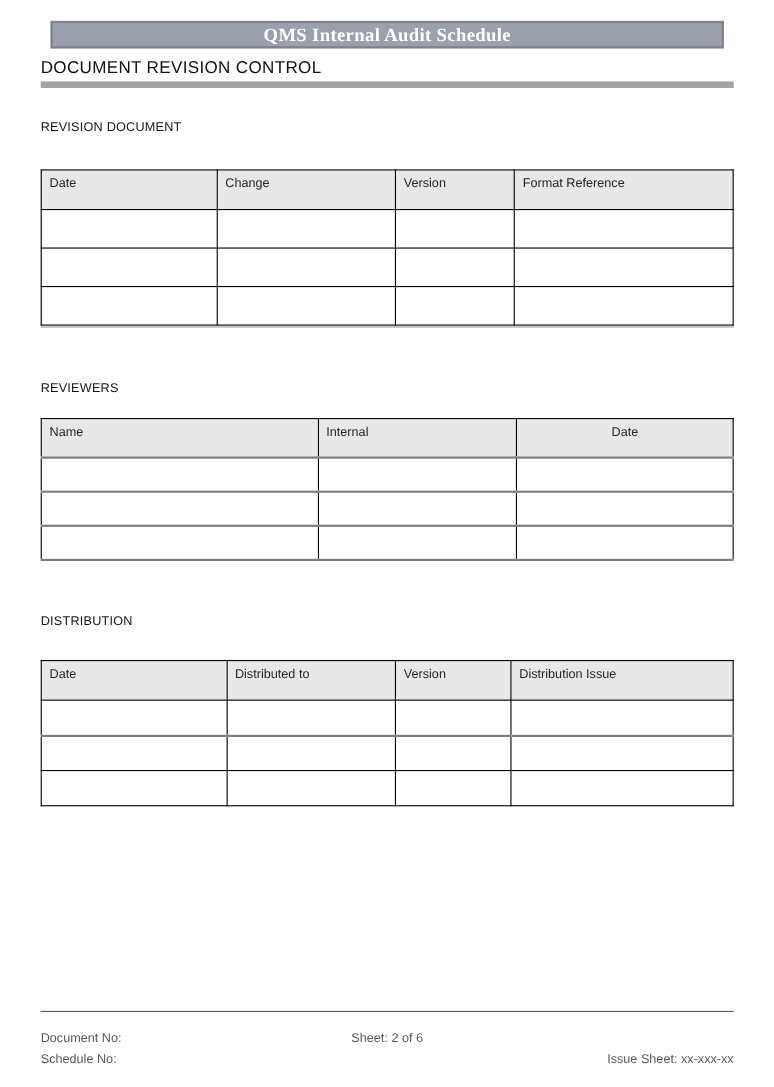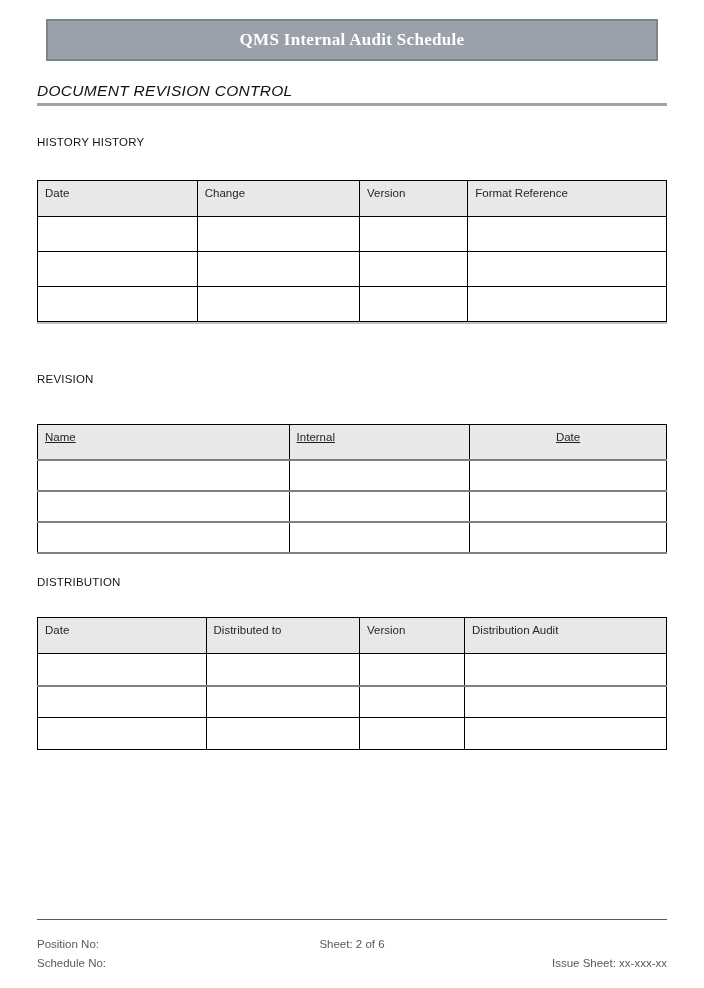--- a/index.html
+++ b/index.html
@@ -14,58 +14,57 @@
     height: 988px;
     margin: 0 auto;
     background: #ffffff;
     overflow: hidden;
     padding: 0 37px;
   }
 
   
   .banner {
     margin: 19px 9px 0 9px;
-    height: 42px;
+    height: 25px;
     background: var(--banner-bg, #9ba1ab);
     border: 2px solid var(--banner-border, #7d838d);
     display: flex;
     align-items: center;
     justify-content: center;
   }
   .banner-title {
     font-family: "Liberation Serif", "DejaVu Serif", serif;
     font-weight: bold;
     font-size: 17px;
     color: #ffffff;
     letter-spacing: 0.3px;
   }
 
   
   .heading {
-    margin-top: 20px;
+    margin-top: 8px;
     font-size: 15.5px;
     font-weight: normal;
     line-height: 19px;
     letter-spacing: 0.3px;
     color: #111111;
     padding-bottom: 3px;
-    border-bottom: 3px solid #a3a3a3;
-    font-style: italic;
+    border-bottom: 6px solid #a3a3a3;
   }
 
   
   .section-label {
     font-size: 11.5px;
     line-height: 14px;
     letter-spacing: 0.2px;
     color: #161616;
   }
   .label-revision-history { margin-top: 29px; }
   .label-reviewers        { margin-top: 50px; }
-  .label-distribution     { margin-top: 21px; }
+  .label-distribution     { margin-top: 48px; }
 
   
   table {
     width: 100%;
     border-collapse: collapse;
     table-layout: fixed;
   }
   th, td {
     border: 1px solid #000000;
     font-size: 11.5px;
@@ -74,21 +73,21 @@
     vertical-align: top;
     padding: 6px 0 16px 7px;
     color: #262626;
   }
   th { background: var(--table-header-bg, #e8e8e8); }
 
   .t-revision-history { margin-top: 31px; box-shadow: 0 2px 0 rgba(140,140,140,0.55); }
   .t-revision-history th { height: 36px; }
   .t-revision-history td { height: 35px; }
 
-  .t-reviewers { margin-top: 38px; text-decoration: underline; }
+  .t-reviewers { margin-top: 20px; }
   .t-reviewers th, .t-reviewers td { border-bottom: 2px solid #7f7f7f; }
   .t-reviewers th { height: 32px; }
   .t-reviewers td { height: 31px; }
   .t-reviewers .col-center { text-align: center; padding-left: 0; }
 
   .t-distribution { margin-top: 28px; }
   .t-distribution th { height: 36px; }
   .t-distribution td { height: 32px; }
   .t-distribution tbody tr:first-child td { border-bottom: 2px solid #7f7f7f; }
 
@@ -117,21 +116,21 @@
 <body>
 
 <div class="page">
 
   <div class="banner">
     <span class="banner-title">QMS Internal Audit Schedule</span>
   </div>
 
   <div class="heading">DOCUMENT REVISION CONTROL</div>
 
-  <div class="section-label label-revision-history">HISTORY HISTORY</div>
+  <div class="section-label label-revision-history">REVISION DOCUMENT</div>
   <table class="t-revision-history">
     <colgroup>
       <col style="width:25.4%">
         <col style="width:25.8%">
         <col style="width:17.2%">
         <col style="width:31.6%">
     </colgroup>
     <thead>
       <tr>
         <th>Date</th>
@@ -155,21 +154,21 @@
       </tr>
       <tr>
         <td></td>
         <td></td>
         <td></td>
         <td></td>
       </tr>
     </tbody>
   </table>
 
-  <div class="section-label label-reviewers">REVISION</div>
+  <div class="section-label label-reviewers">REVIEWERS</div>
   <table class="t-reviewers">
     <colgroup>
       <col style="width:40.0%">
         <col style="width:28.7%">
         <col style="width:31.3%">
     </colgroup>
     <thead>
       <tr>
         <th>Name</th>
         <th>Internal</th>
@@ -201,21 +200,21 @@
       <col style="width:26.8%">
         <col style="width:24.4%">
         <col style="width:16.7%">
         <col style="width:32.1%">
     </colgroup>
     <thead>
       <tr>
         <th>Date</th>
         <th>Distributed to</th>
         <th>Version</th>
-        <th>Distribution Audit</th>
+        <th>Distribution Issue</th>
       </tr>
     </thead>
     <tbody>
       <tr>
         <td></td>
         <td></td>
         <td></td>
         <td></td>
       </tr>
       <tr>
@@ -228,21 +227,21 @@
         <td></td>
         <td></td>
         <td></td>
         <td></td>
       </tr>
     </tbody>
   </table>
 
   <div class="footer">
     <div class="footer-row">
-      <span class="footer-left">Position No:</span>
+      <span class="footer-left">Document No:</span>
       <span class="footer-center">Sheet: 2 of 6</span>
       <span class="footer-right"></span>
     </div>
     <div class="footer-row">
       <span class="footer-left">Schedule No:</span>
       <span class="footer-right">Issue Sheet: xx-xxx-xx</span>
     </div>
   </div>
 
 </div>

